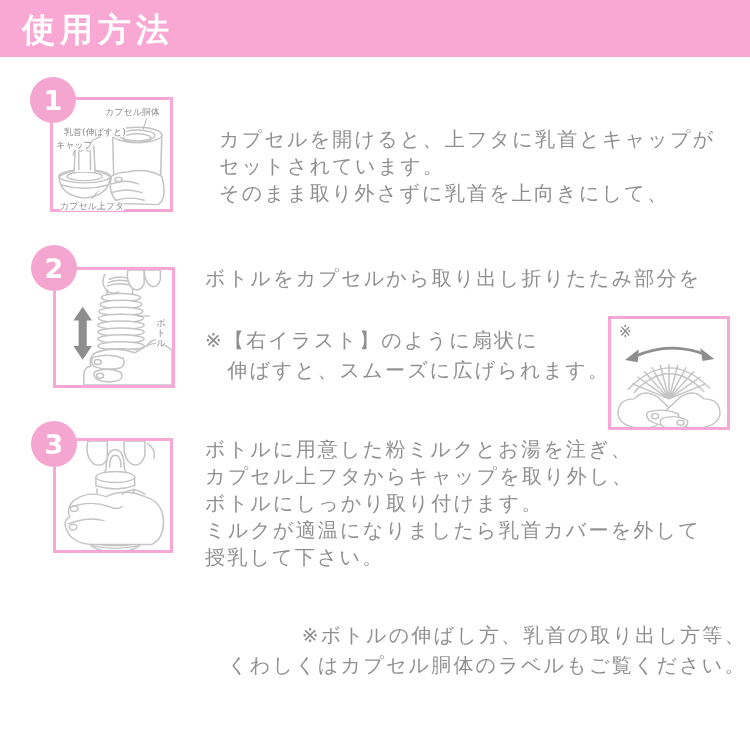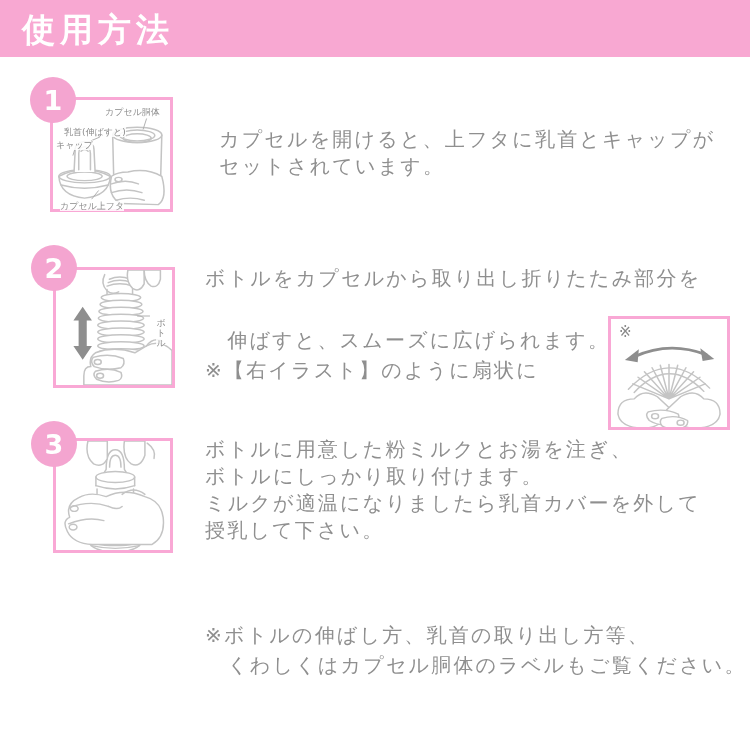--- a/index.html
+++ b/index.html
@@ -20,21 +20,21 @@
   .illus-box{
     position:absolute;box-sizing:border-box;background:#ffffff;
     border:3px solid #f9a8d5;z-index:2;
   }
   .illus-box svg{position:absolute;left:0;top:0;width:100%;height:100%;}
   .body-text{
     position:absolute;color:#8f8f8f;font-size:20px;letter-spacing:2.2px;
     line-height:27px;white-space:nowrap;z-index:1;
   }
   .sub-text{line-height:30px;}
-  .foot-text{line-height:30px;}
+  .foot-text{line-height:30px;text-align:right;}
   .illus-label{
     position:absolute;font-size:9px;line-height:10px;color:#8a8a8a;
     white-space:nowrap;background:rgba(255,255,255,.85);z-index:4;letter-spacing:0;
   }
   .v-label{writing-mode:vertical-rl;letter-spacing:1px;}
   .kome-mark{position:absolute;font-size:15px;color:#8a8a8a;z-index:4;}
   .sk{stroke:#c4c4c4;stroke-width:1.3;fill:none;stroke-linecap:round;stroke-linejoin:round;}
   .skf{stroke:#c4c4c4;stroke-width:1.3;fill:#ffffff;stroke-linecap:round;stroke-linejoin:round;}
   .ldr{stroke:#a9a9a9;stroke-width:0.8;fill:none;}
   .gray-fill{fill:#8e8e8e;stroke:none;}
@@ -82,20 +82,21 @@
   </svg>
   <div class="illus-label" style="left:52px;top:7px;">カプセル胴体</div>
   <div class="illus-label" style="left:11px;top:27px;">乳首(伸ばすと)</div>
   <div class="illus-label" style="left:3px;top:40px;">キャップ</div>
   <div class="illus-label" style="left:7px;top:101px;">カプセル上フタ</div>
 </div>
 
 <div class="body-text" style="left:219px;top:100px;margin-top:26px;">
   <div>カプセルを開けると、上フタに乳首とキャップが</div>
   <div>セットされています。</div>
+  <div>そのまま取り外さずに乳首を上向きにして、</div>
 </div>
 
 <div class="step-circle" style="left:31px;top:245px;">
   <span>2</span>
 </div>
 
 <div class="illus-box" style="left:53px;top:267px;width:122px;height:121px;">
   <svg viewBox="0 0 100 100" preserveAspectRatio="none">
 
     <path class="sk" d="M46,8 Q55,4 64,8"></path>
@@ -129,22 +130,22 @@
 
     <path class="ldr" d="M70,40 L81,40"></path>
   </svg>
   <div class="illus-label v-label" style="left:100px;top:41px;">ボトル</div>
 </div>
 
 <div class="body-text" style="left:205px;top:265px;text-align:center;">
   <div>ボトルをカプセルから取り出し折りたたみ部分を</div>
 </div>
 <div class="body-text sub-text" style="left:205px;top:325px;">
+  <div>※【右イラスト】のように扇状に</div>
   <div>　伸ばすと、スムーズに広げられます。</div>
-  <div>※【右イラスト】のように扇状に</div>
 </div>
 
 <div class="illus-box" style="left:608px;top:316px;width:122px;height:114px;">
   <svg viewBox="0 0 100 100" preserveAspectRatio="none">
 
     <path class="sk" d="M15,65 Q50,26 85,64"></path>
     <path class="sk" d="M20,68 Q50,34 80,67"></path>
     <path class="sk" d="M50,74 L18.8,60 M50,74 L23.3,53.9 M50,74 L28.8,48.9 M50,74 L35.4,45.1 M50,74 L42.5,42.8 M50,74 L50,42 M50,74 L57.5,42.8 M50,74 L64.6,45.1 M50,74 L71.2,48.9 M50,74 L76.7,53.9 M50,74 L81.2,60"></path>
 
     <path class="skf" d="M6,88 Q6,74 20,74 Q28,64 40,72 L52,84 Q44,102 26,101 Q8,100 6,88 Z"></path>
@@ -189,20 +190,21 @@
     <path class="sk" d="M11,76 Q28,69 42,73"></path>
     <path class="sk" d="M58,49 Q68,41 78,49"></path>
     <ellipse class="sk" cx="16" cy="62" rx="3.4" ry="2.6"></ellipse>
     <ellipse class="sk" cx="15" cy="79" rx="3.4" ry="2.6"></ellipse>
     <path class="sk" d="M46,60 Q54,64 58,60"></path>
   </svg>
 </div>
 
 <div class="body-text" style="left:205px;top:436px;">
   <div>ボトルに用意した粉ミルクとお湯を注ぎ、</div>
+  <div>カプセル上フタからキャップを取り外し、</div>
   <div>ボトルにしっかり取り付けます。</div>
   <div>ミルクが適温になりましたら乳首カバーを外して</div>
   <div>授乳して下さい。</div>
 </div>
 
 <div class="body-text foot-text" style="left:205px;top:620px;">
   <div>※ボトルの伸ばし方、乳首の取り出し方等、</div>
   <div>　くわしくはカプセル胴体のラベルもご覧ください。</div>
 </div>
 

